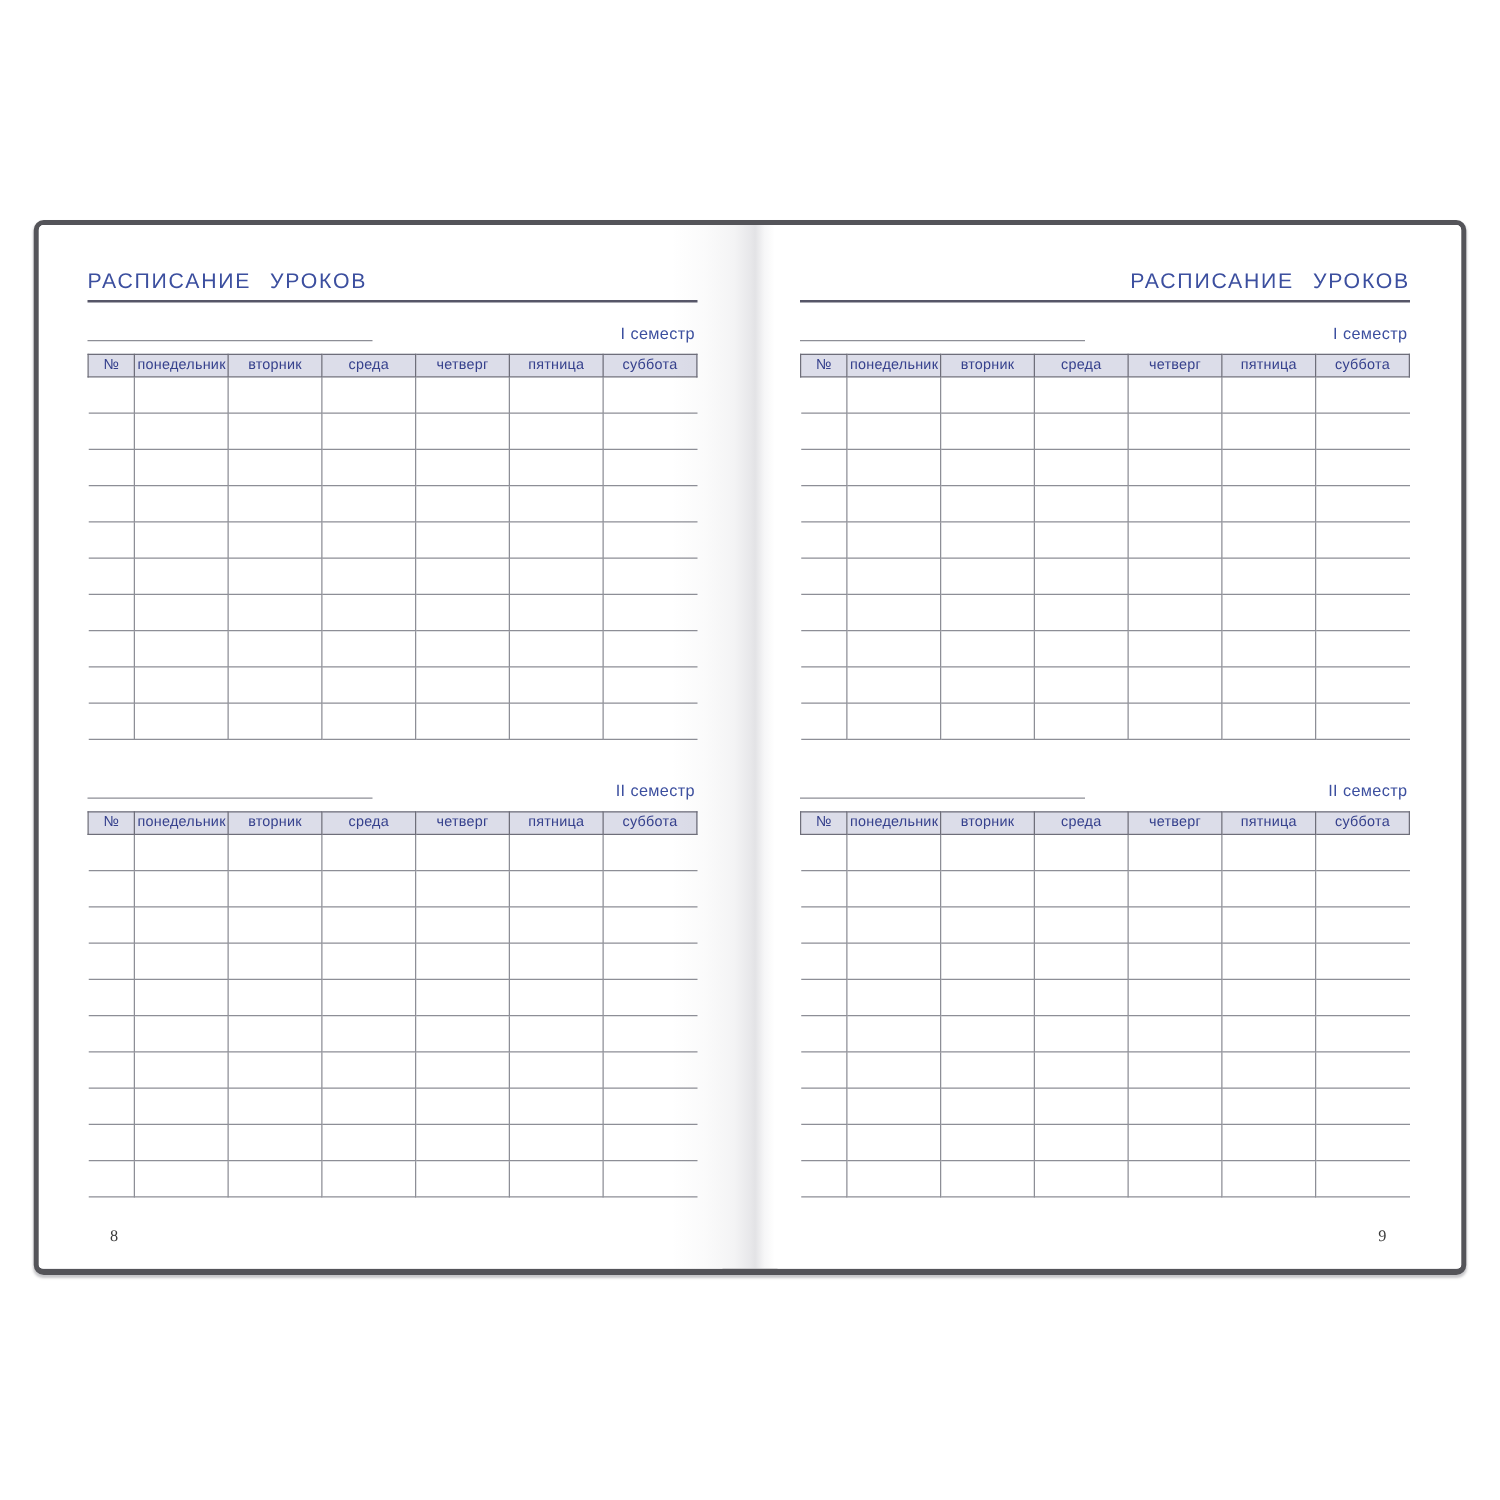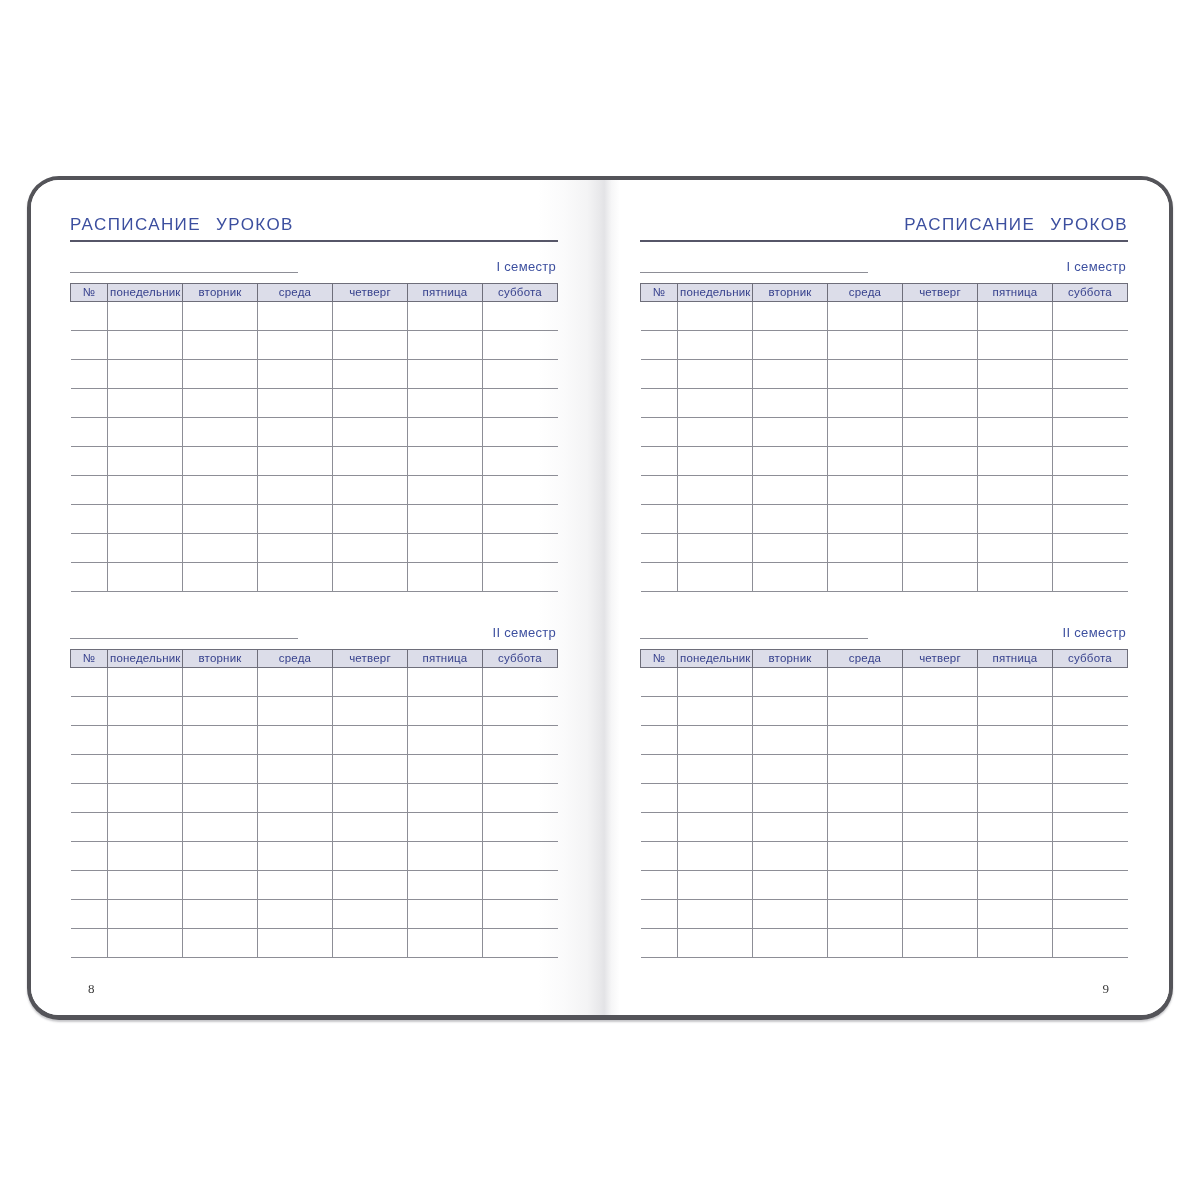--- a/index.html
+++ b/index.html
@@ -17,21 +17,21 @@
   }
   .notebook {
     position: absolute;
     left: 27px;
     top: 176px;
     width: 1146px;
     height: 844px;
     box-sizing: border-box;
     border: 4px solid var(--cover_gray, #545459);
     border-bottom-width: 5px;
-    border-radius: 32px;
+    border-radius: 8px;
     background: #ffffff;
     overflow: hidden;
     box-shadow: 0 2px 2px rgba(70,70,78,0.30);
   }
   .spread {
     display: flex;
     height: 100%;
     position: relative;
   }
   .page {

